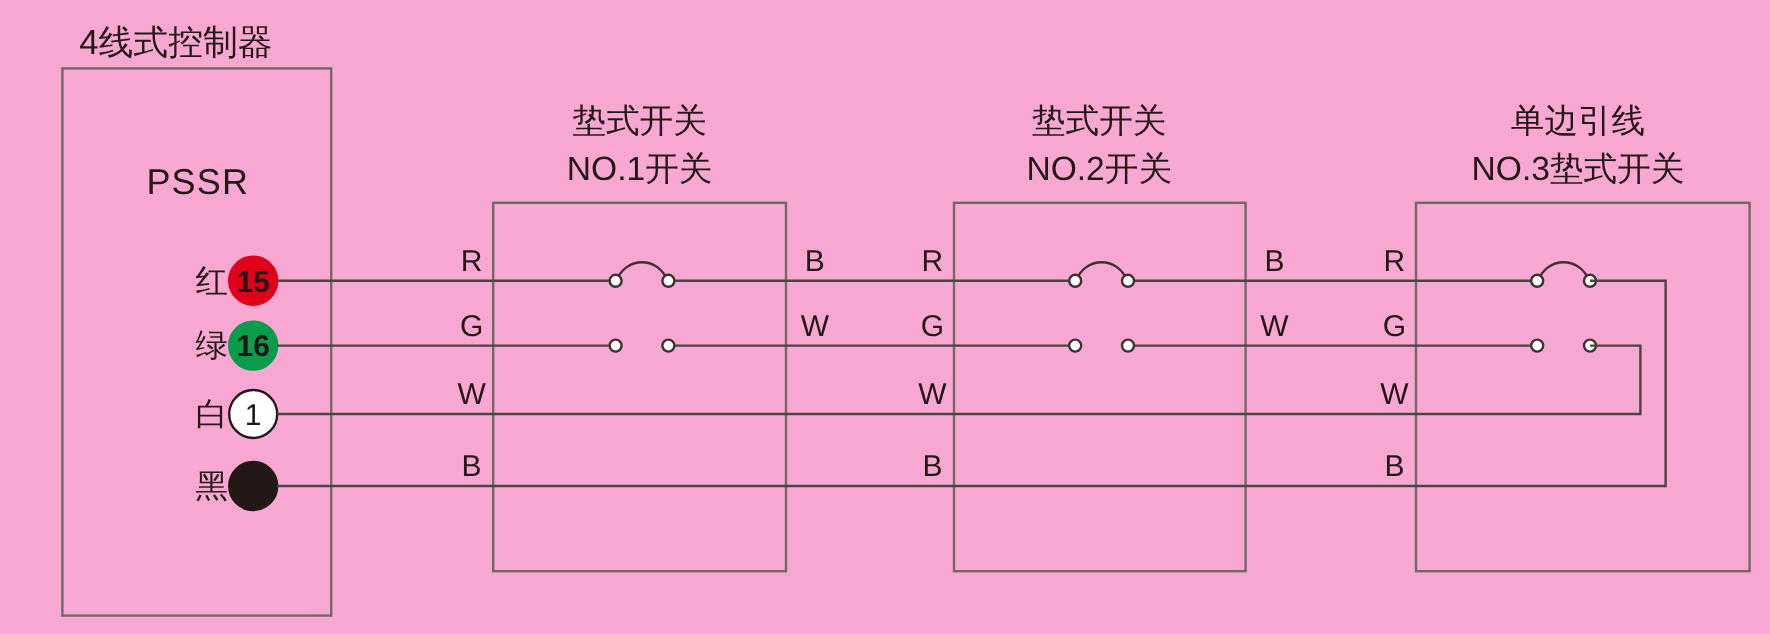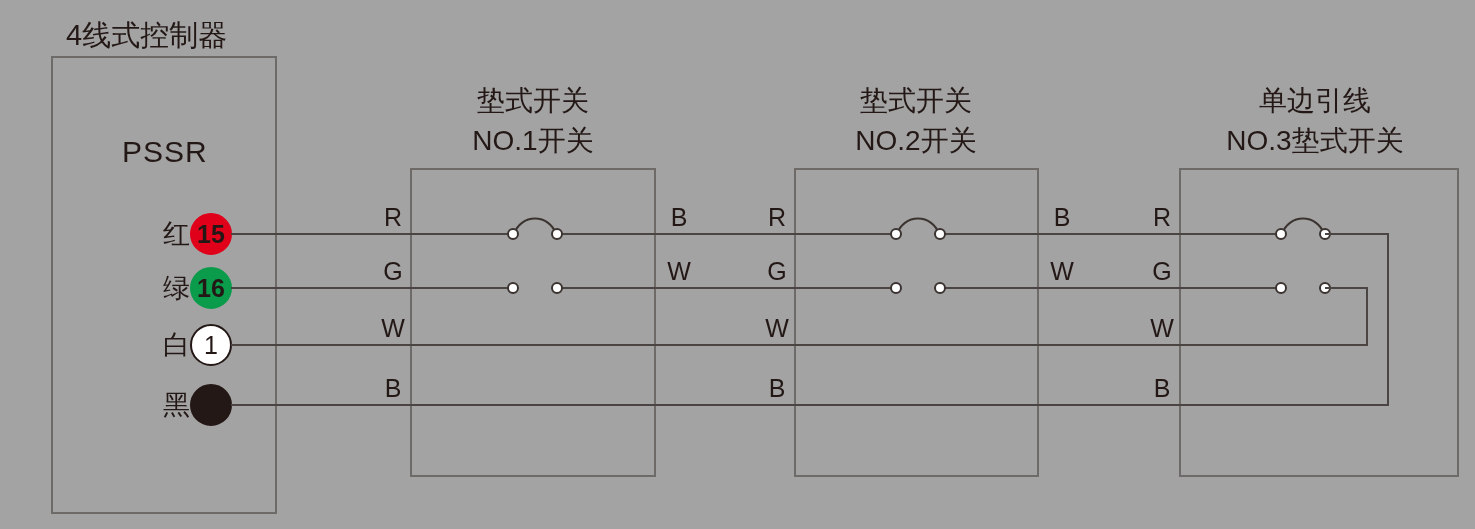--- a/index.html
+++ b/index.html
@@ -8,21 +8,21 @@
     background: #ffffff;
   }
   body {
     font-family: "Liberation Sans", "DejaVu Sans", sans-serif;
     color: #231815;
   }
   #diagram-root {
     position: relative;
     width: 1475px;
     height: 529px;
-    background: #a3a3a3;
+    background: #f9a8d4;
     overflow: hidden;
   }
   svg.canvas {
     position: absolute;
     left: 0;
     top: 0;
     width: 1475px;
     height: 529px;
   }
   .stroke-box {

